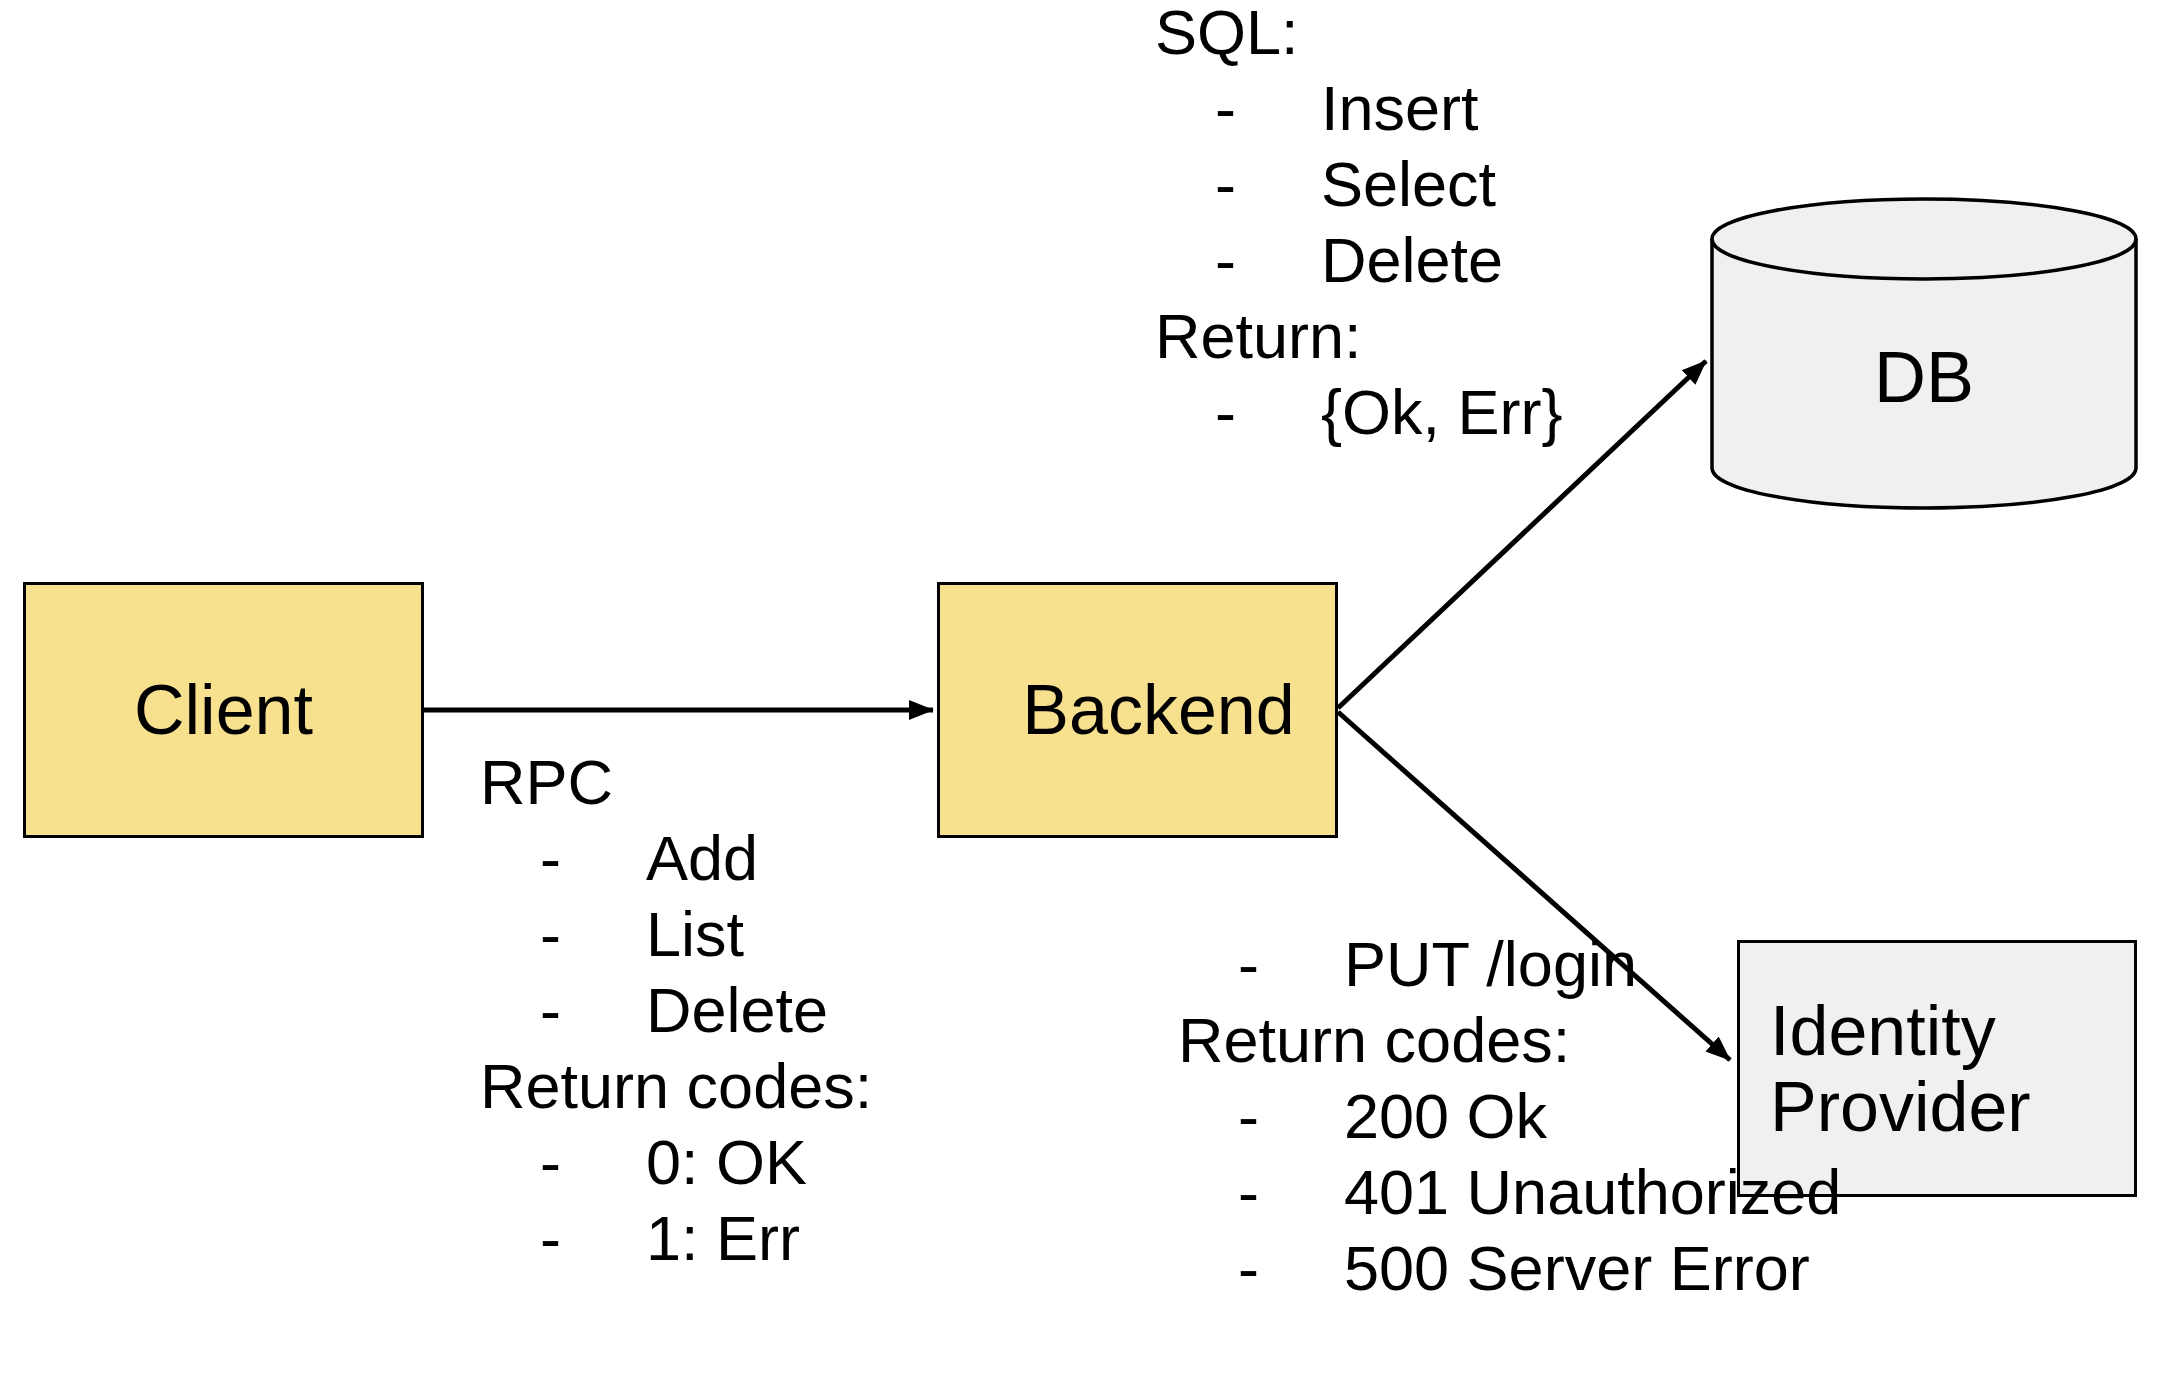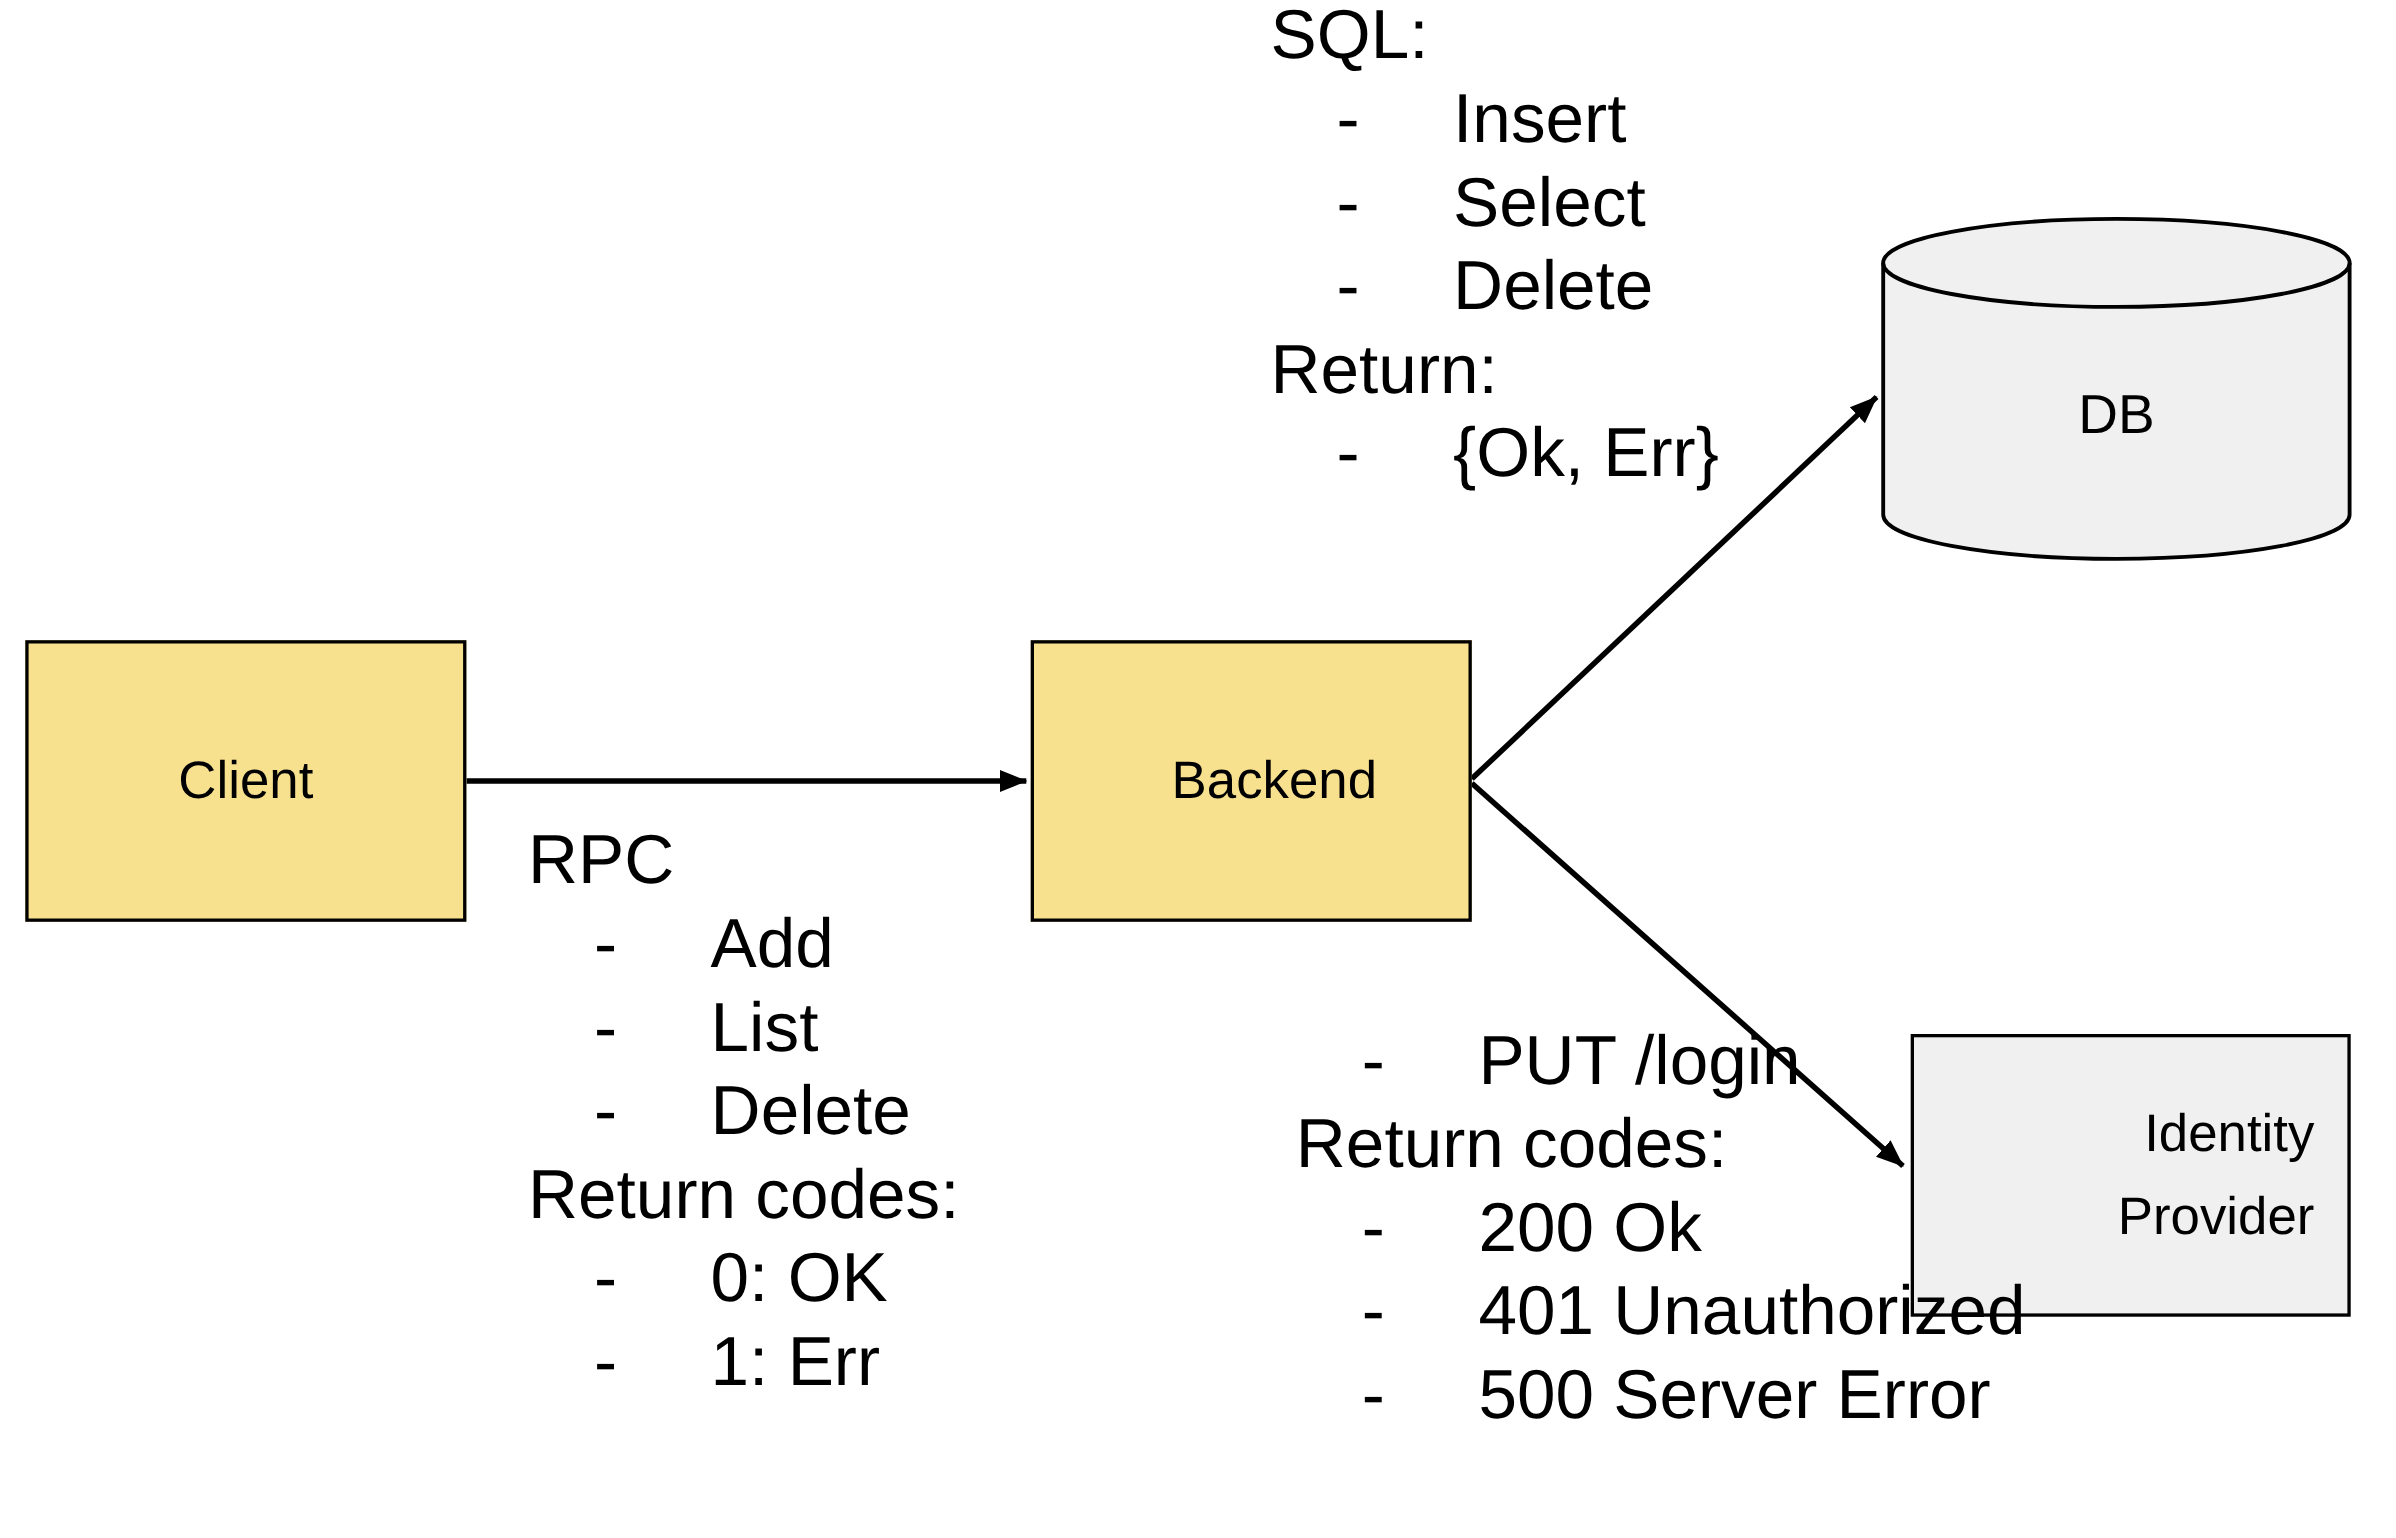--- a/index.html
+++ b/index.html
@@ -17,39 +17,39 @@
   .arrows { position: absolute; left: 0; top: 0; width: 2178px; height: 1398px; }
   .arrows line { stroke: var(--stroke, #000); stroke-width: 5; }
   .arrowhead-path { fill: var(--stroke, #000); }
 
   .node {
     position: absolute;
     border: 3.5px solid var(--stroke, #000);
     display: flex;
     align-items: center;
     justify-content: center;
-    text-align: right;
-    font-size: 48px;
+    text-align: left;
+    font-size: 70px;
     line-height: 76px;
   }
   .yellow { background: var(--yellow, #F7E08E); }
   .gray   { background: var(--gray, #F0F0F0); }
 
   .client  { left: 23px;   top: 582px; width: 401px; height: 256px; }
   .backend { left: 937px;  top: 582px; width: 401px; height: 256px; padding-left: 42px; }
   .idp     { left: 1737px; top: 940px; width: 400px; height: 257px; padding: 0 30px; }
 
   .db { position: absolute; left: 1710px; top: 195px; width: 428px; height: 319px; }
   .db svg { position: absolute; left: 0; top: 0; width: 100%; height: 100%; overflow: visible; }
   .cyl { fill: var(--gray, #F0F0F0); stroke: var(--stroke, #000); stroke-width: 3.5; }
   .db-label {
     position: absolute; left: 0; top: 0; right: 0; bottom: 0;
     display: flex; align-items: center; justify-content: center;
     padding-top: 45px;
-    font-size: 50px;
+    font-size: 72px;
   }
 
   .annot { position: absolute; font-size: 63px; line-height: 76px; white-space: nowrap; }
   .annot .line { height: 76px; }
   .annot .dash { display: inline-block; margin-left: 60px; }
   .annot .itxt { display: inline-block; margin-left: 85px; }
 
   .sql-block  { left: 1155px; top: -6px;  }
   .rpc-block  { left: 480px;  top: 744px; }
   .http-block { left: 1178px; top: 926px; }

